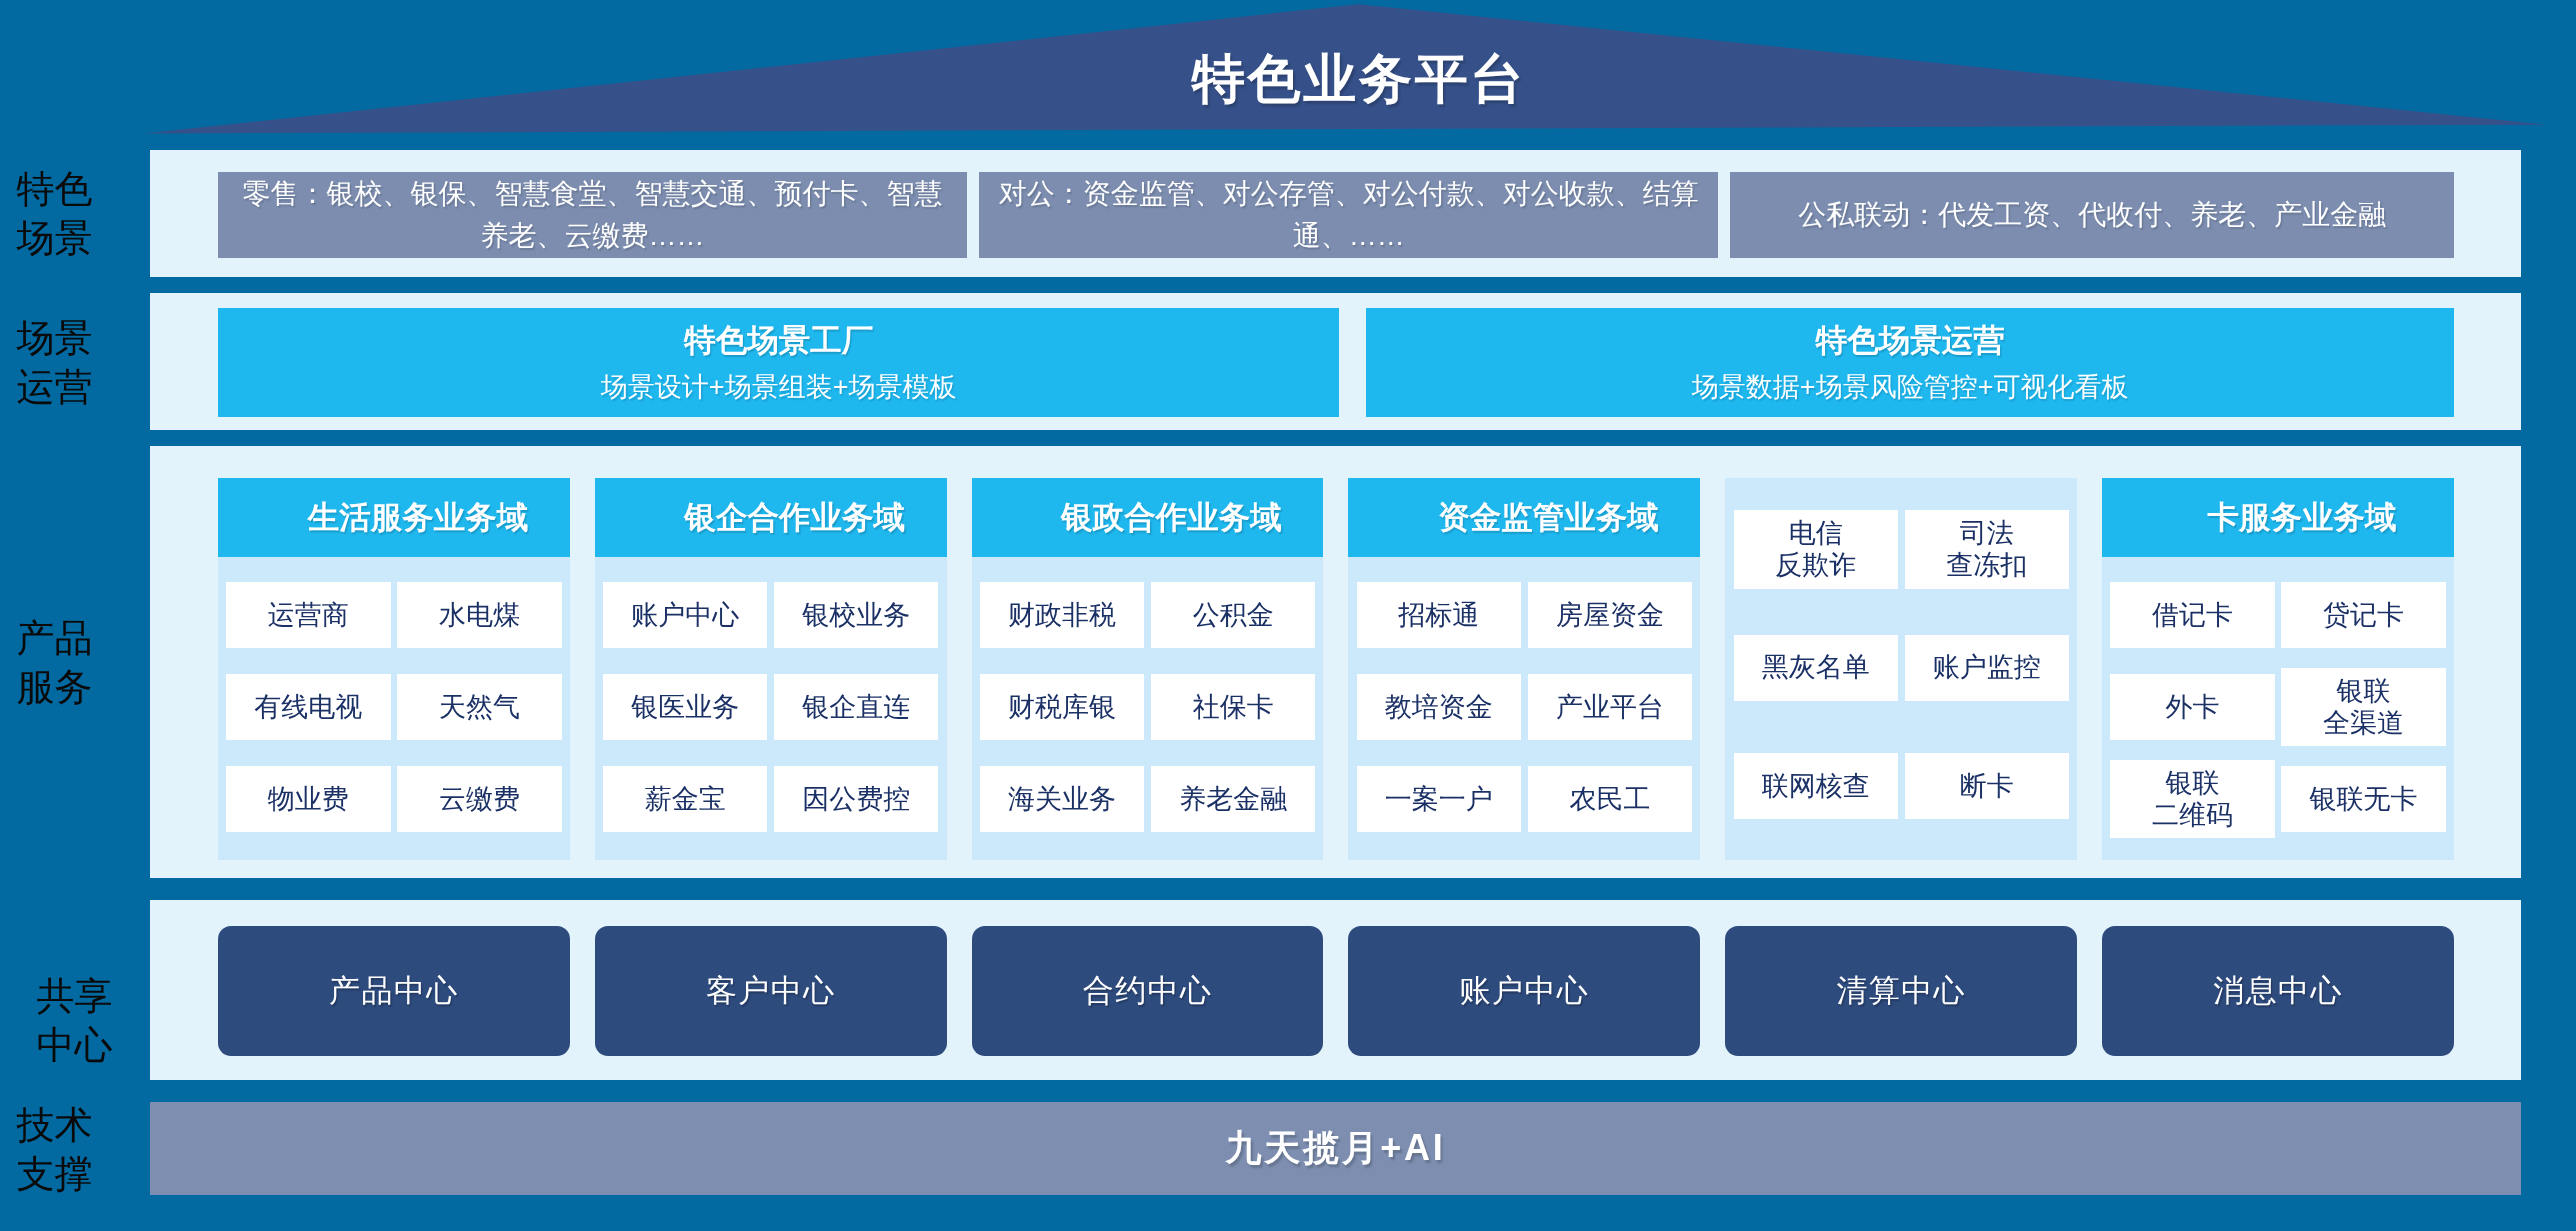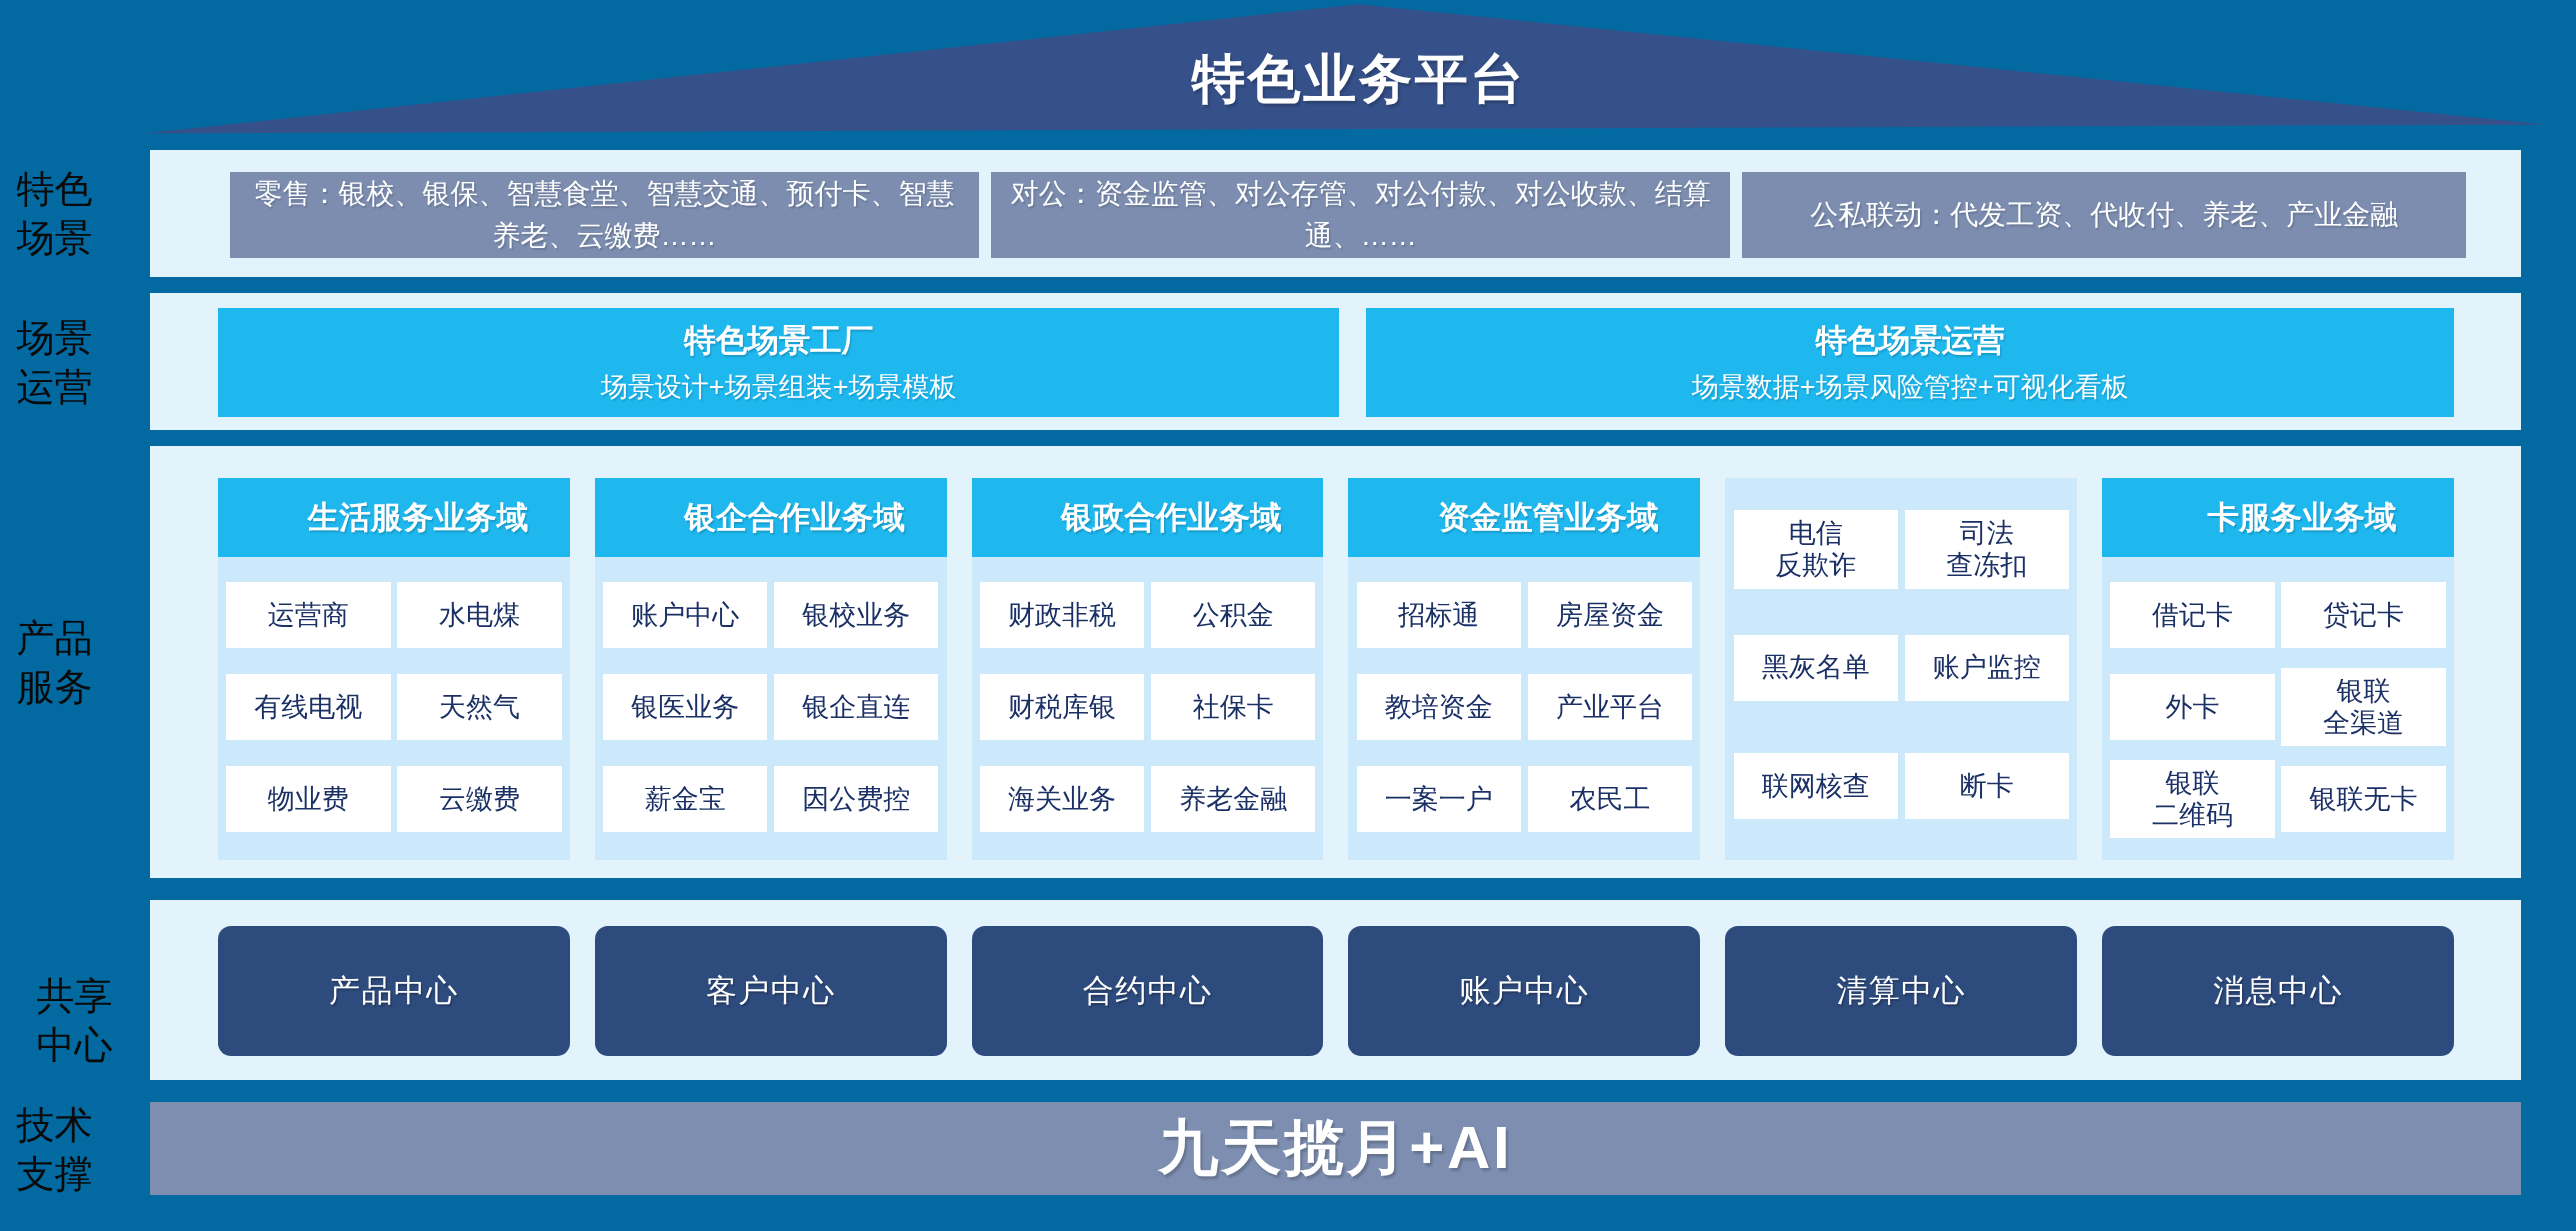--- a/index.html
+++ b/index.html
@@ -19,21 +19,21 @@
     position:absolute;left:16.4px;width:116px;text-align:left;
     font-size:38px;line-height:1.28;color:#0a0a0a;white-space:pre-line;
   }
   
   .band{position:absolute;left:150px;width:2371px;background:#e3f3fc;}
   #band-scenario{top:150px;height:127px;}
   #band-operation{top:293px;height:137px;}
   #band-product{top:446px;height:432px;}
   #band-shared{top:900px;height:180px;}
   
-  #scenario-row{position:absolute;left:230px;top:172px;width:2236px;height:86px;display:flex;gap:12px;border-radius:12px;}
+  #scenario-row{position:absolute;left:218px;top:172px;width:2236px;height:86px;display:flex;gap:12px;border-radius:12px;}
   .scenario-box{
     background:#7c8daf;color:#ffffff;display:flex;align-items:center;justify-content:center;
     font-size:28px;line-height:1.5;text-align:center;padding:0 18px;box-sizing:border-box;
     text-shadow:1.4px 2.1px 1.4px rgba(0,0,0,0.15);
   }
   
   #operation-row{position:absolute;left:218px;top:308px;width:2236px;height:109px;display:flex;gap:27px;}
   .op-box{
     background:#1eb7ee;color:#ffffff;display:flex;flex-direction:column;align-items:center;
     justify-content:space-evenly;text-align:center;padding:6px 0;box-sizing:border-box;
@@ -62,21 +62,21 @@
   
   #shared-row{position:absolute;left:218px;top:926px;width:2236px;height:130px;display:flex;gap:25px;}
   .center-box{
     flex:1;background:#2e4b7e;color:#ffffff;font-size:31px;display:flex;align-items:center;
     justify-content:center;text-shadow:1.4px 2.1px 1.4px rgba(0,0,0,0.25);letter-spacing:1.4px;border-radius:13px;
   }
   
   #tech-bar{
     position:absolute;left:150px;top:1102px;width:2371px;height:93px;background:#7d8eb0;
     color:#ffffff;display:flex;align-items:center;justify-content:center;
-    font-size:60px;font-weight:bold;letter-spacing:2.7px;text-shadow:2.1px 2.7px 2.1px rgba(0,0,0,0.18);
+    font-size:36px;font-weight:bold;letter-spacing:2.7px;text-shadow:2.1px 2.7px 2.1px rgba(0,0,0,0.18);
   }
 </style>
 </head>
 <body>
 
 <div id="stage">
 
   <svg id="roof-svg" width="2576" height="137" viewBox="0 0 3763 200">
     <polygon points="210,195 1985,6 3718,182" fill="#36518a"></polygon>
   </svg>

